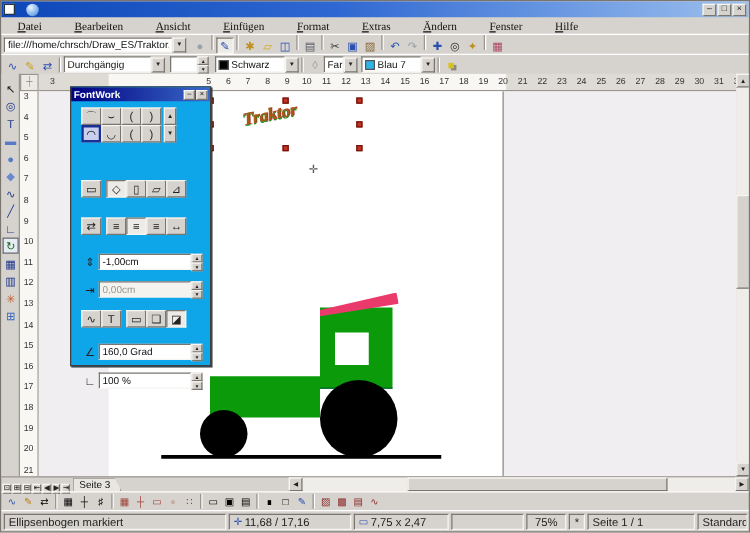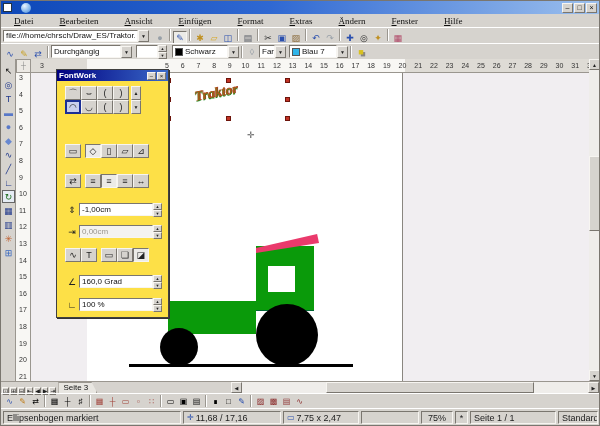--- a/index.html
+++ b/index.html
@@ -67,21 +67,21 @@
   #wordart{position:absolute;left:163px;top:12px;font-family:"Liberation Serif",serif;font-style:italic;font-weight:bold;font-size:14px;color:#a85a1a;transform:rotate(-11deg);text-shadow:0 1px 0 #1f8a1f,1px 0 0 #b03a2a;}
   .handle{position:absolute;width:5px;height:5px;background:#c23325;border:1px solid #6e150c;}
   #rot-center{position:absolute;left:216px;top:57px;font-size:9px;color:#555;}
 
   
   #vscroll{position:absolute;left:588px;top:58px;width:11px;height:322px;background:#efedea;}
   .sarrow{position:absolute;left:0;width:11px;height:11px;font-size:5px;line-height:10px;text-align:center;color:#222;}
   #vthumb{position:absolute;left:0;top:97px;width:11px;height:75px;}
 
   
-  #fontwork{position:absolute;left:55px;top:68px;width:113px;height:249px;background:#fde047;border:1px solid #404040;box-shadow:1px 1px 0 #333;z-index:20;}
+  #fontwork{position:absolute;left:55px;top:68px;width:113px;height:224px;background:#0ea5e9;border:1px solid #404040;box-shadow:1px 1px 0 #333;z-index:20;}
   #fw-title{height:11px;background:linear-gradient(90deg,#000080,#3a6ac8);display:flex;align-items:center;padding:0 2px;}
   #fw-title .t{color:#fff;font-size:8px;font-weight:bold;flex:1;}
   .fw-wb{width:9px;height:8px;font-size:6px;line-height:7px;text-align:center;color:#111;margin-left:1px;}
   .fwb{display:inline-flex;width:16px;height:14px;align-items:center;justify-content:center;font-size:9px;color:#222;border:1px solid;border-color:#f7f5f1 #7a766f #7a766f #f7f5f1;background:#d6d3ce;}
   .fwb.sel{border:2px solid #1b2f96;background:#c9cfec;}
   #fw-shapes{position:absolute;left:8px;top:16px;width:64px;display:flex;flex-wrap:wrap;}
   #fw-scroll{position:absolute;left:74px;top:16px;width:10px;height:28px;display:flex;flex-direction:column;}
   #fw-scroll .fwb{width:10px;height:14px;font-size:5px;}
   .fwrowbtns{position:absolute;left:8px;display:flex;}
   .fwrowbtns .gap{width:4px;}

